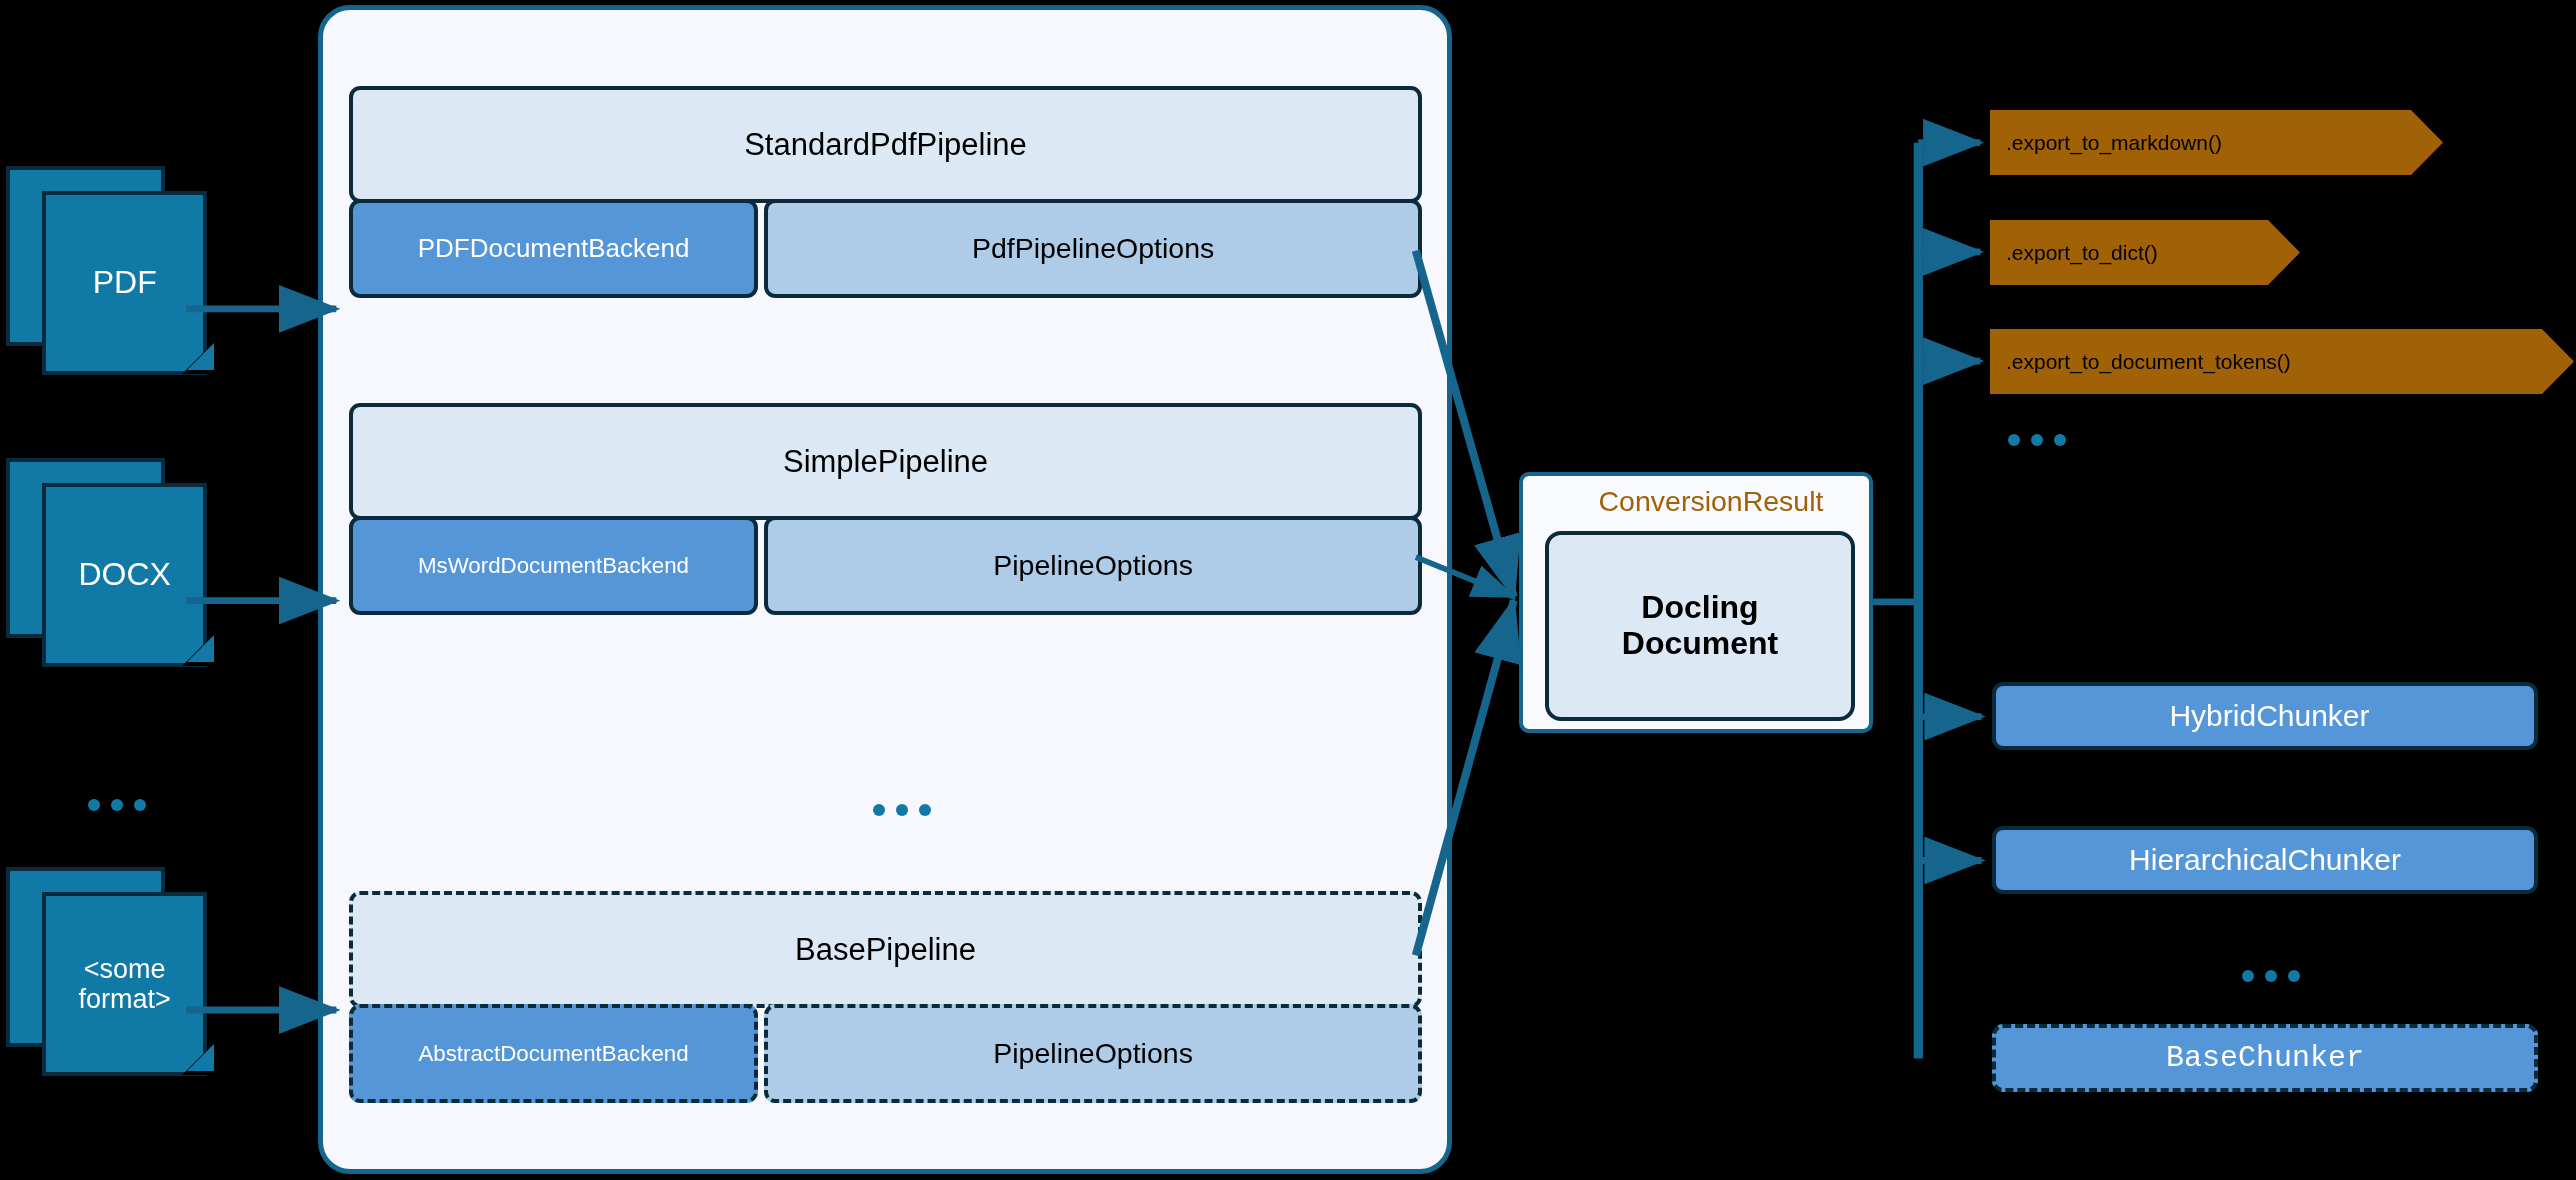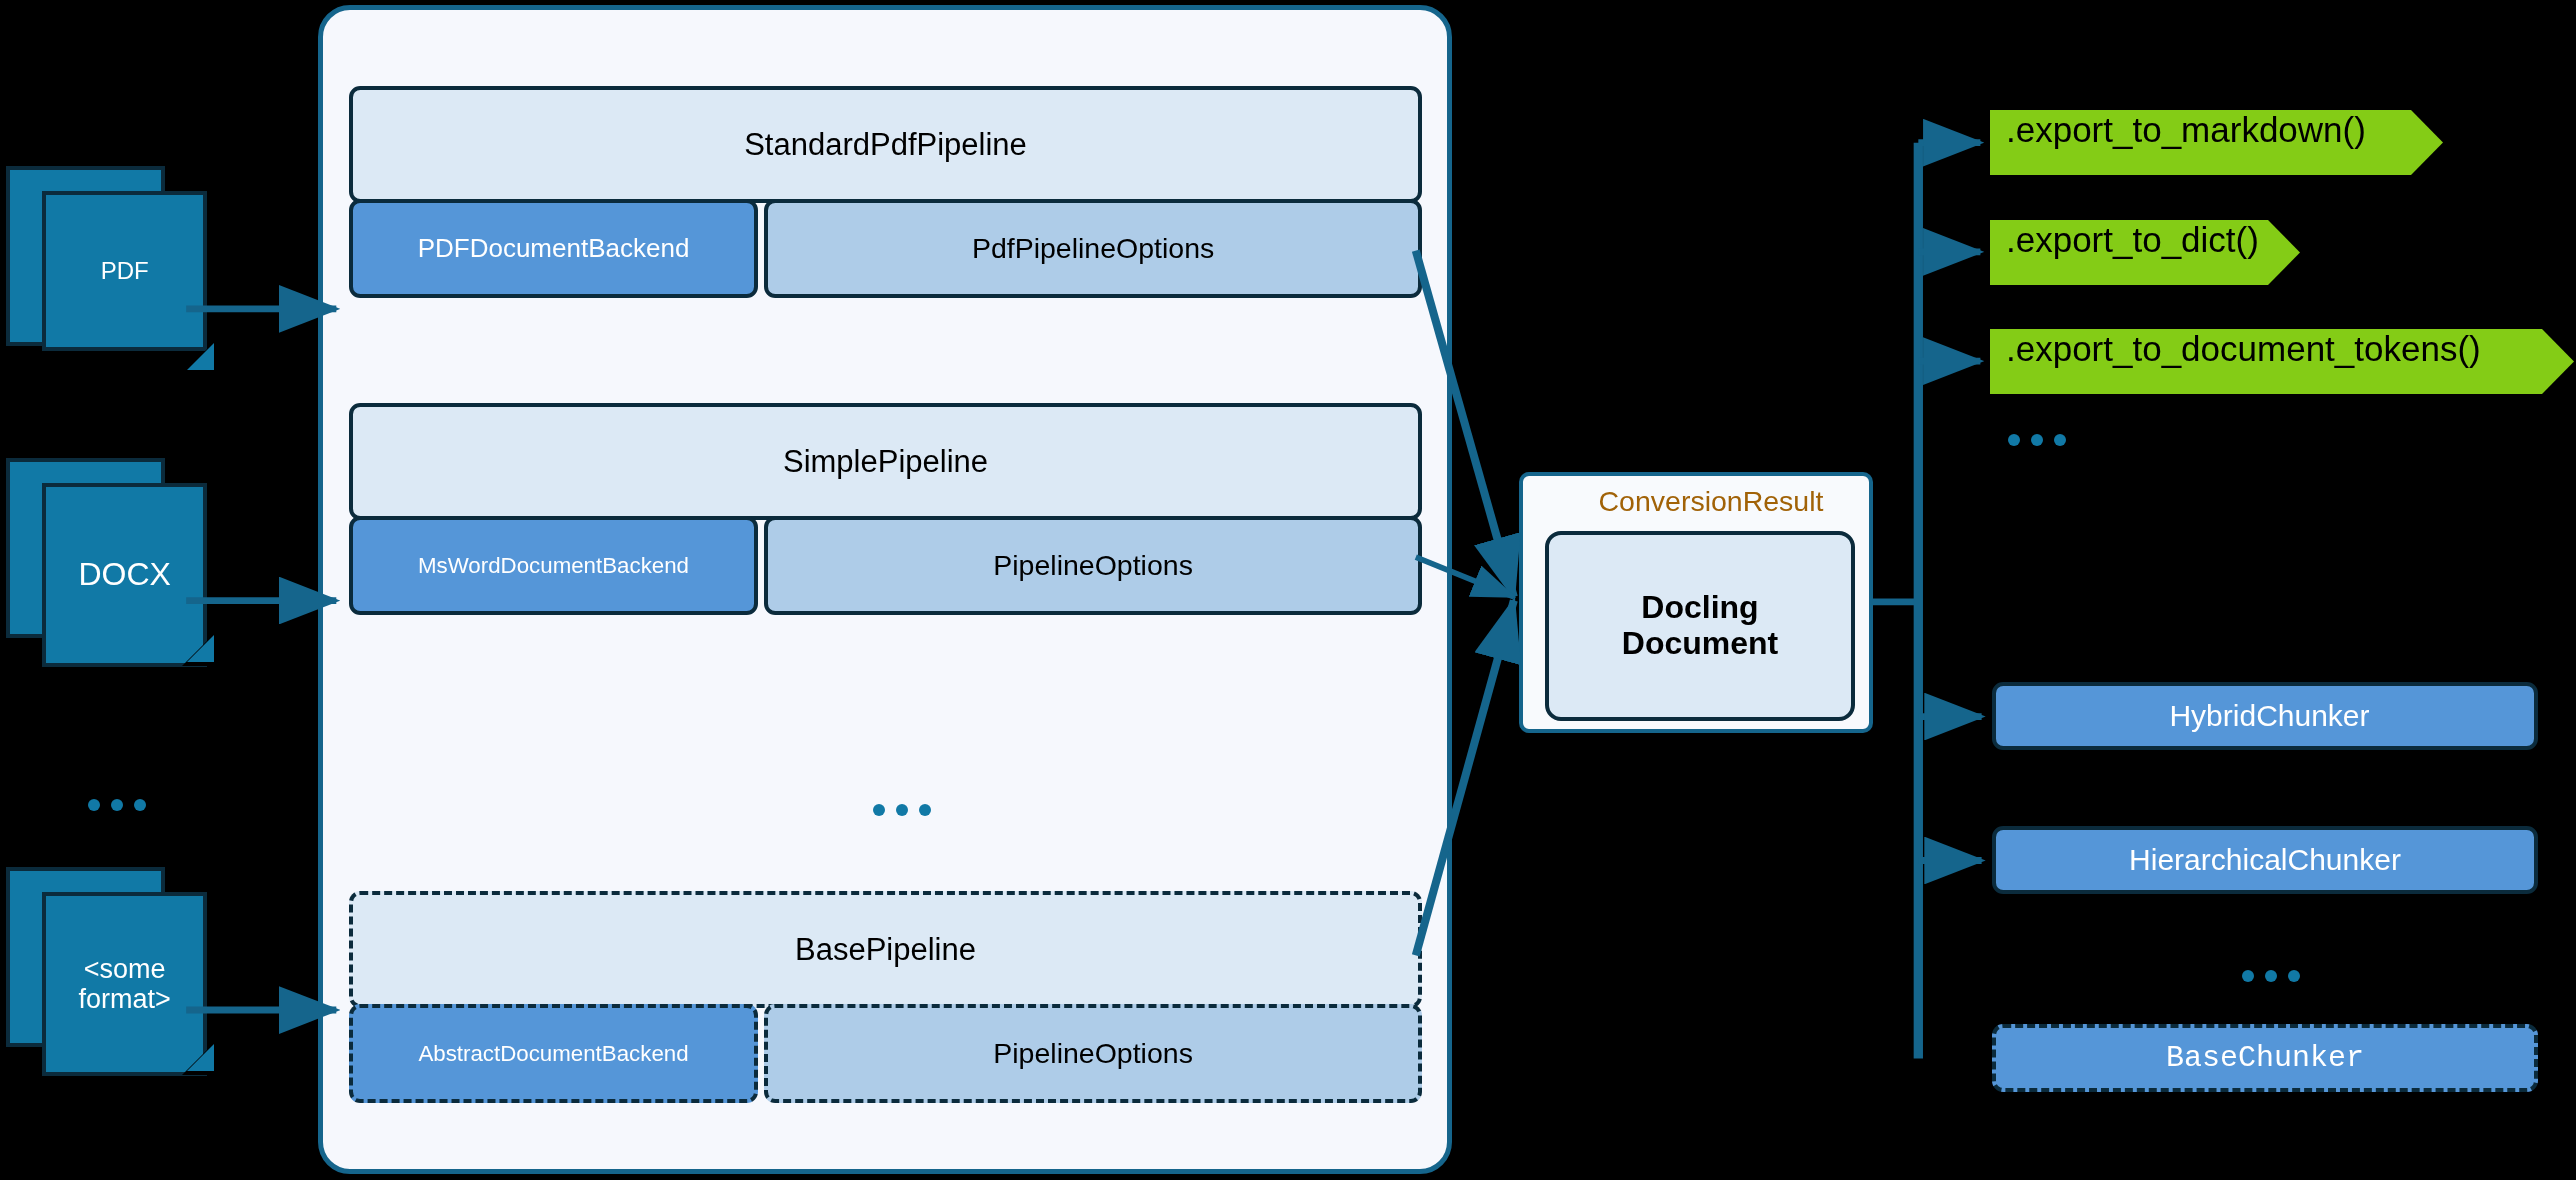--- a/index.html
+++ b/index.html
@@ -168,25 +168,25 @@
     font-size: 32px;
     font-weight: bold;
     color: #000000;
     line-height: 1.12;
   }
 
   
   .export-chip {
     position: absolute;
     height: 65px;
-    background: #84cc16;
+    background: #a16207;
     display: flex;
-    align-items: flex-start;
-    color: #000000;
-    font-size: 35px;
+    align-items: center;
+    color: #000000;
+    font-size: 21px;
     padding-left: 16px;
     box-sizing: border-box;
     clip-path: polygon(0 0, calc(100% - 32px) 0, 100% 50%, calc(100% - 32px) 100%, 0 100%);
     z-index: 3;
   }
 
   
   .chunker-box {
     position: absolute;
     left: 1992px;
@@ -203,21 +203,21 @@
   }
   .chunker-box.dashed-box { border-style: dashed; font-family: Liberation Mono, monospace; }
 </style>
 </head>
 <body>
 
 <div id="stage">
 
   <div class="doc-stack" style="left:6.2px; top:166px; width:211px; height:208px;">
     <div class="doc-back" style="left:0; top:0; width:159px; height:180px;"></div>
-    <div class="doc-front" style="left:36px; top:25px; width:165px; height:160px; font-size:24px;">
+    <div class="doc-front" style="left:36px; top:25px; width:165px; height:184px; font-size:32px;">
       <span>PDF</span>
     </div>
     <div class="doc-fold-cut" style="right:0px; bottom:0px; border-width:0 0 35px 35px; border-color:transparent transparent #000000 transparent;"></div>
     <div class="doc-fold-tri" style="right:3.7px; bottom:3.7px; border-width:0 0 27px 27px; border-color:transparent transparent #1179a6 transparent;"></div>
   </div>
 
   <div class="doc-stack" style="left:6.2px; top:458px; width:211px; height:208px;">
     <div class="doc-back" style="left:0; top:0; width:159px; height:180px;"></div>
     <div class="doc-front" style="left:36px; top:25px; width:165px; height:184px; font-size:32px;">
       <span>DOCX</span>

